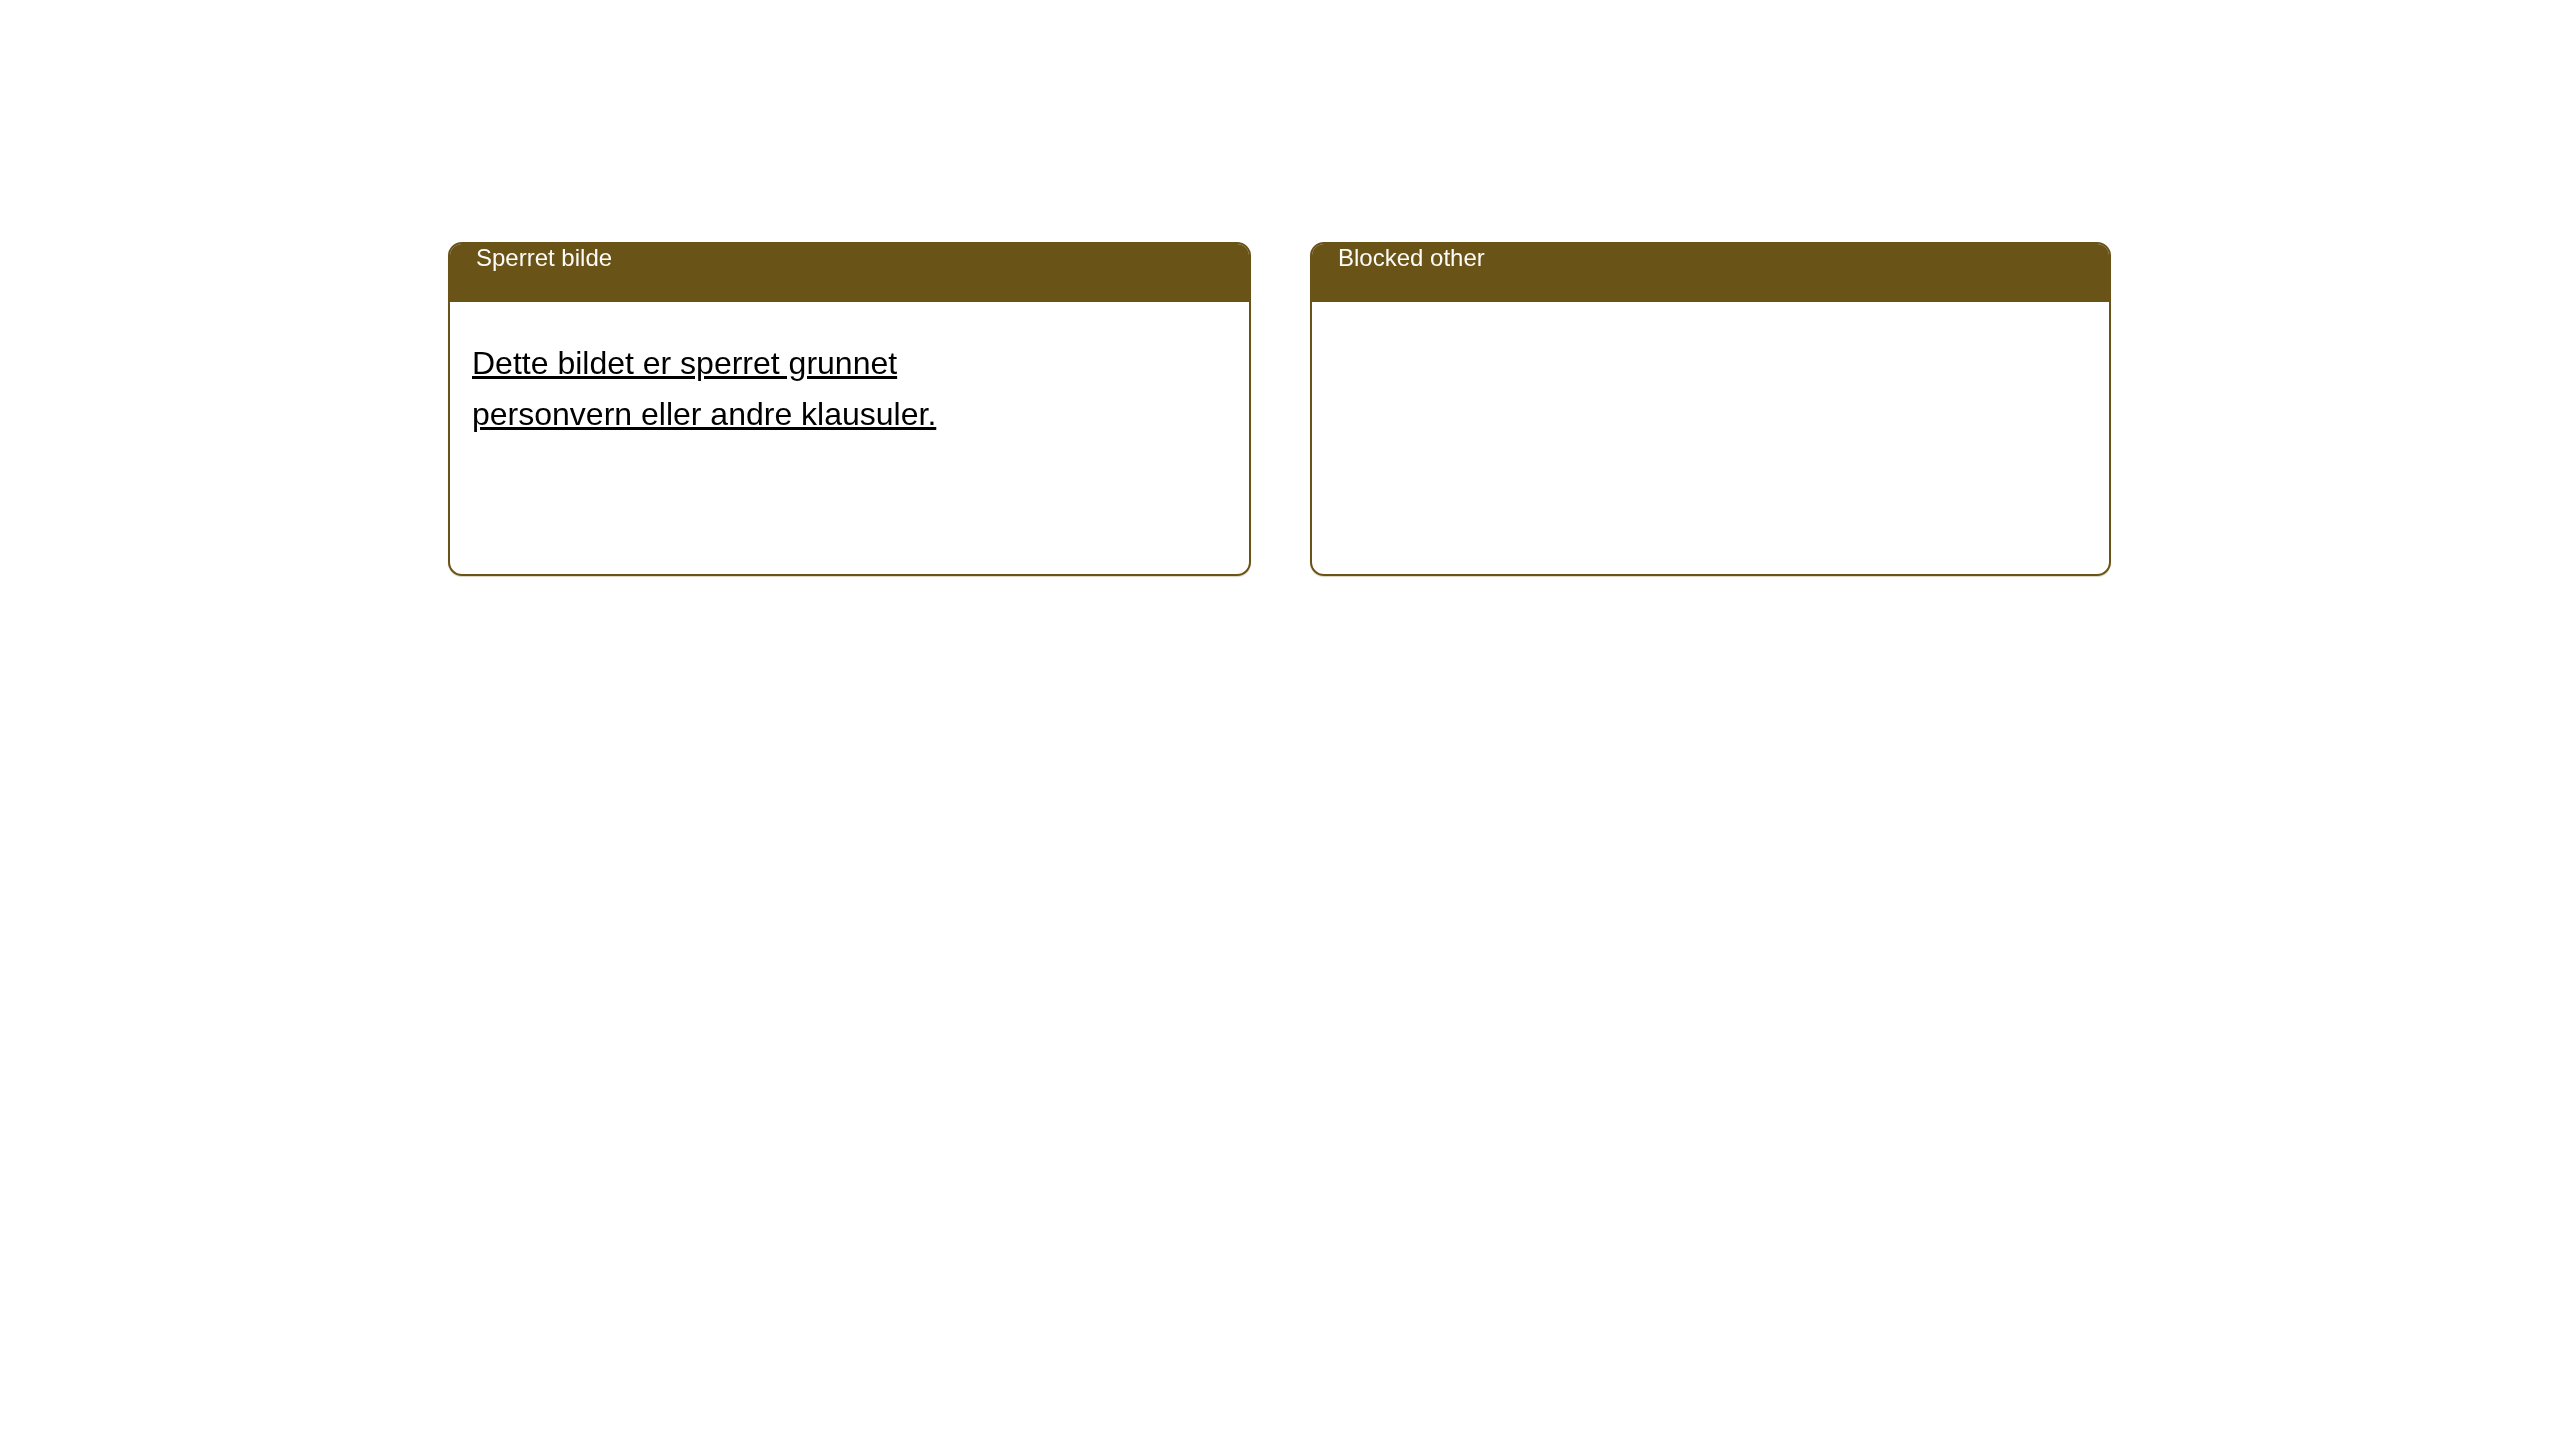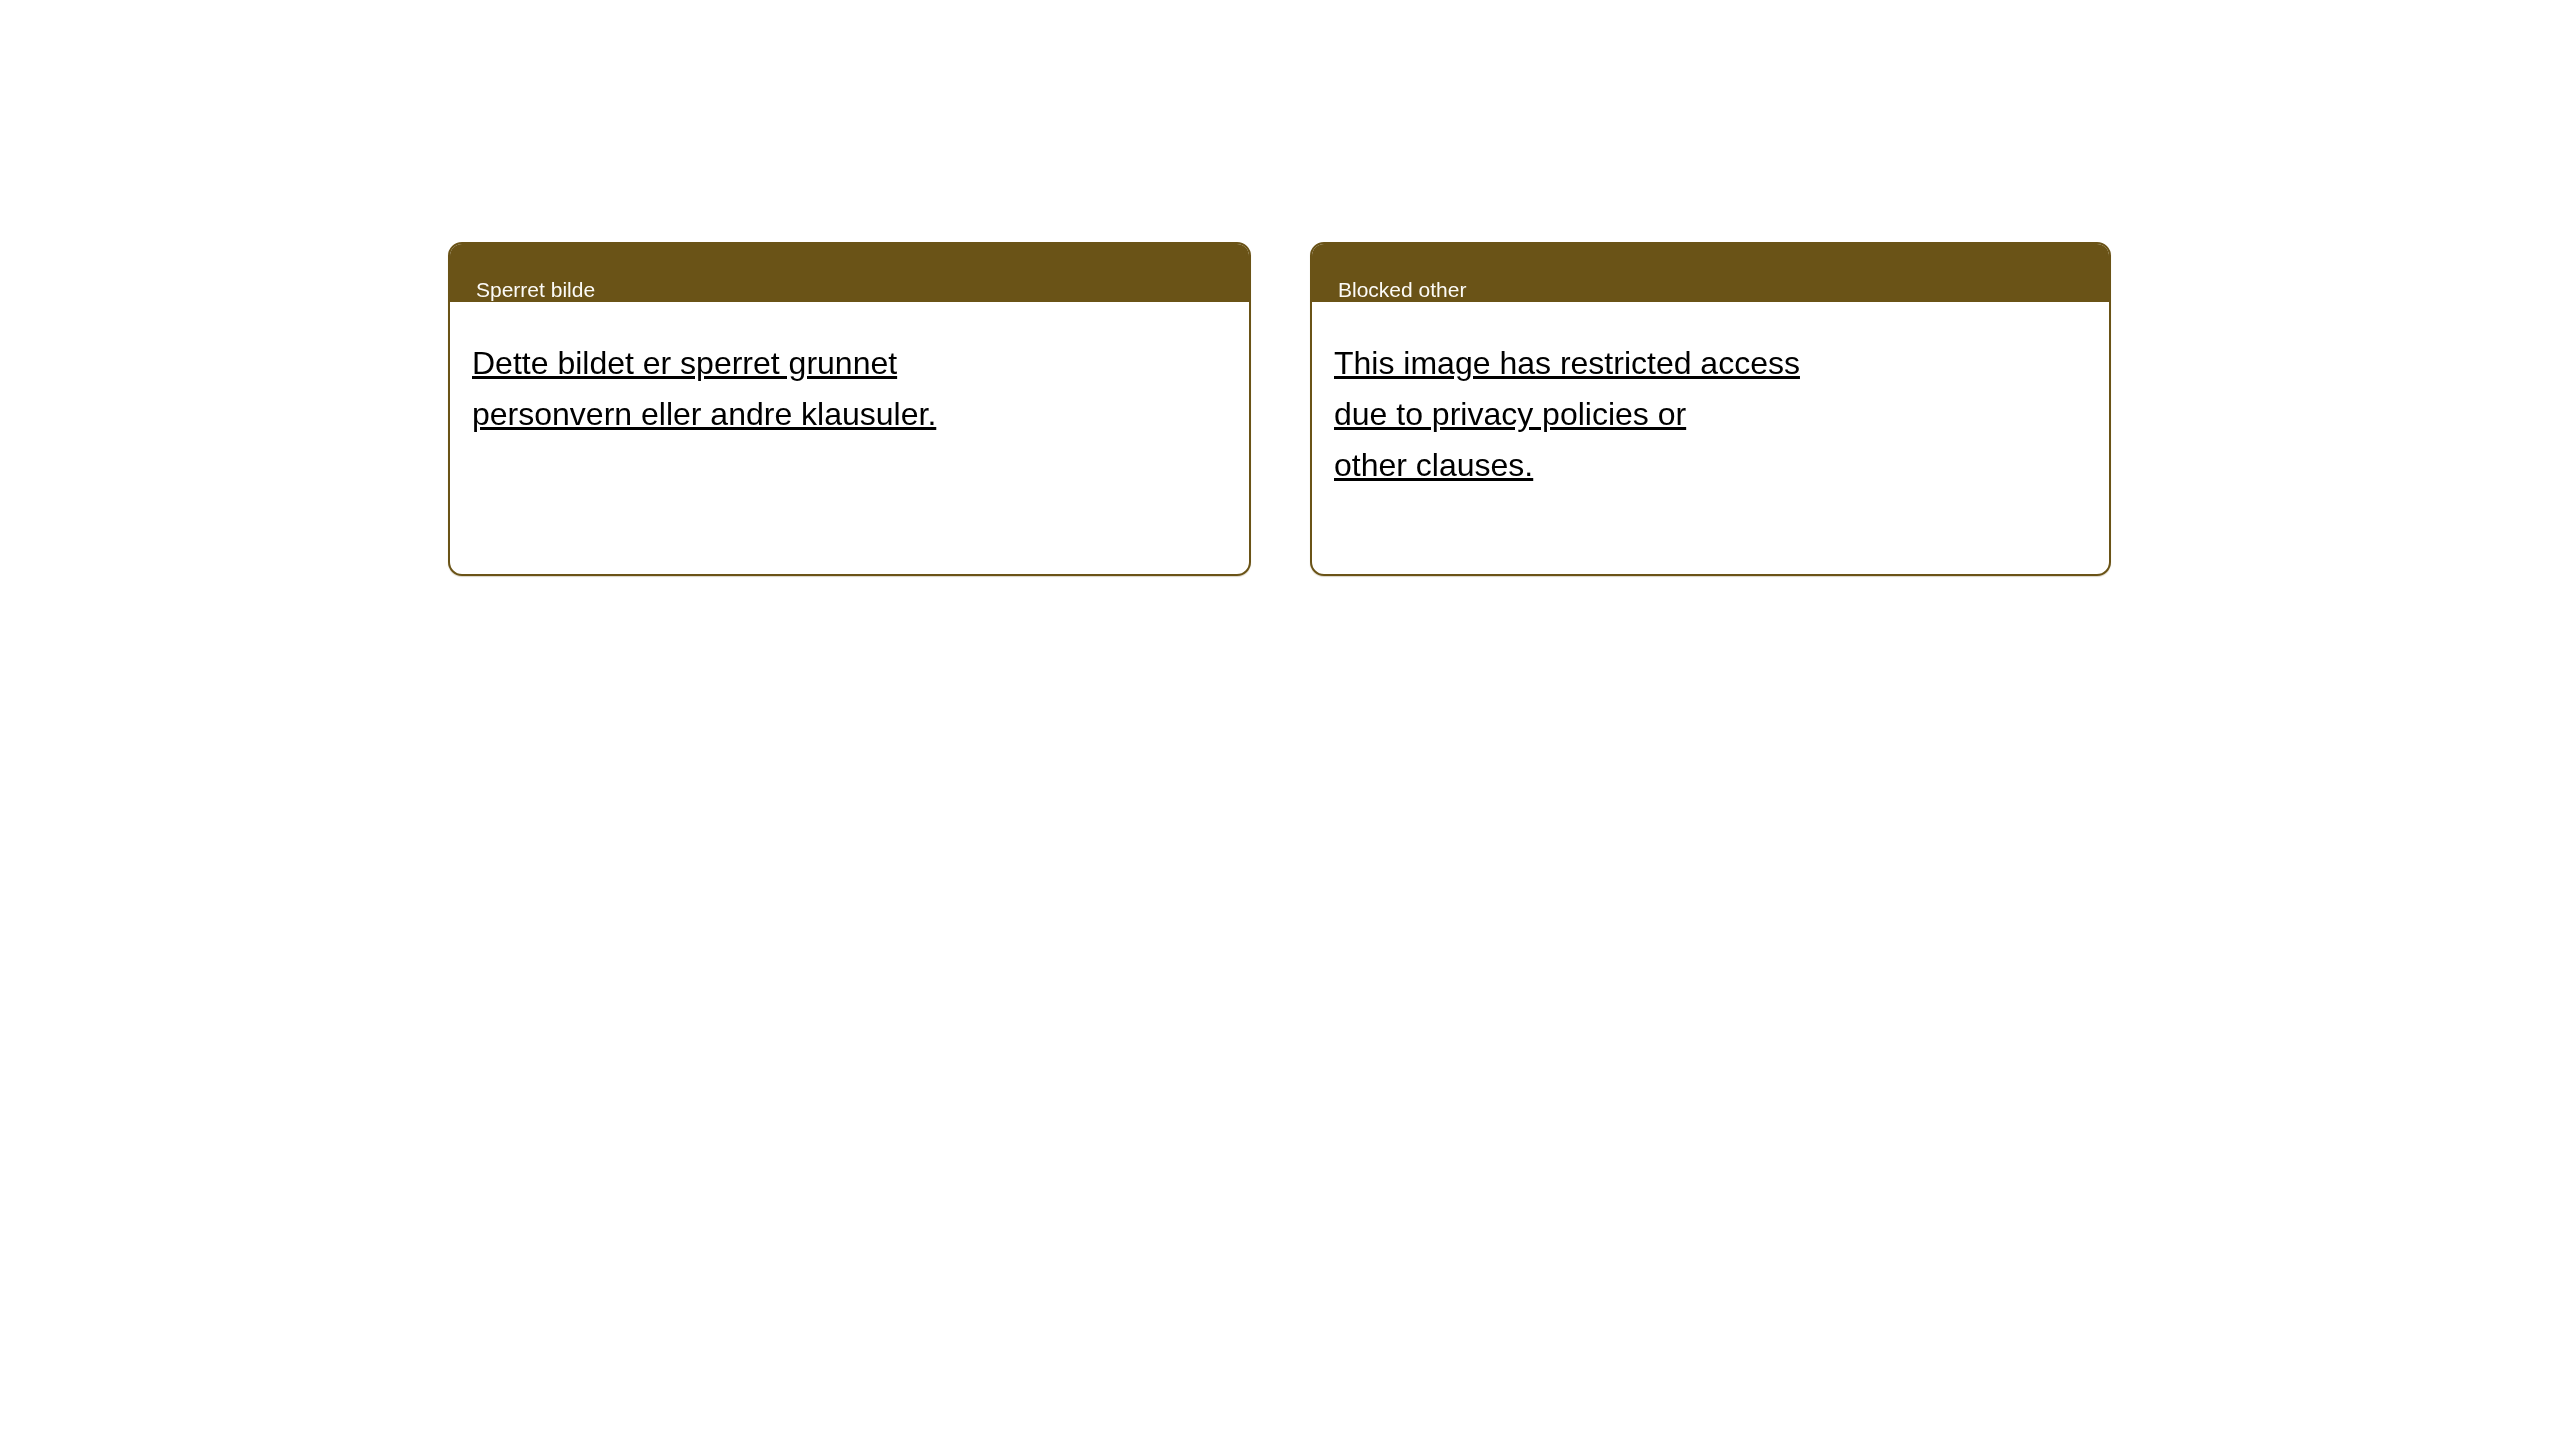--- a/index.html
+++ b/index.html
@@ -33,23 +33,23 @@
     width: 803px;
   }
   .card--en {
     left: 1310px;
     width: 801px;
   }
   .card__header {
     height: 58px;
     background: var(--header-bg, #6a5317);
     color: var(--header-text, #fcfbf7);
-    font-size: 21px;
+    font-size: 24px;
     display: flex;
-    align-items: flex-end;
+    align-items: flex-start;
     padding: 0 26px;
     box-sizing: border-box;
   }
   .card__body {
     padding: 36px 26px 0 22px;
     font-size: 32px;
     line-height: 51px;
     color: var(--body-text, #000000);
     white-space: pre-line;
     text-decoration: underline;
@@ -65,18 +65,15 @@
       <span>Sperret bilde</span>
     </header>
     <div class="card__body">Dette bildet er sperret grunnet
 personvern eller andre klausuler.</div>
   </section>
 
   <section class="card card--en">
     <header class="card__header">
       <span>Blocked other</span>
     </header>
-    <div class="card__body">This image has restricted access
-due to privacy policies or
-other clauses.</div>
   </section>
 
 </main>
 
 </body></html>

